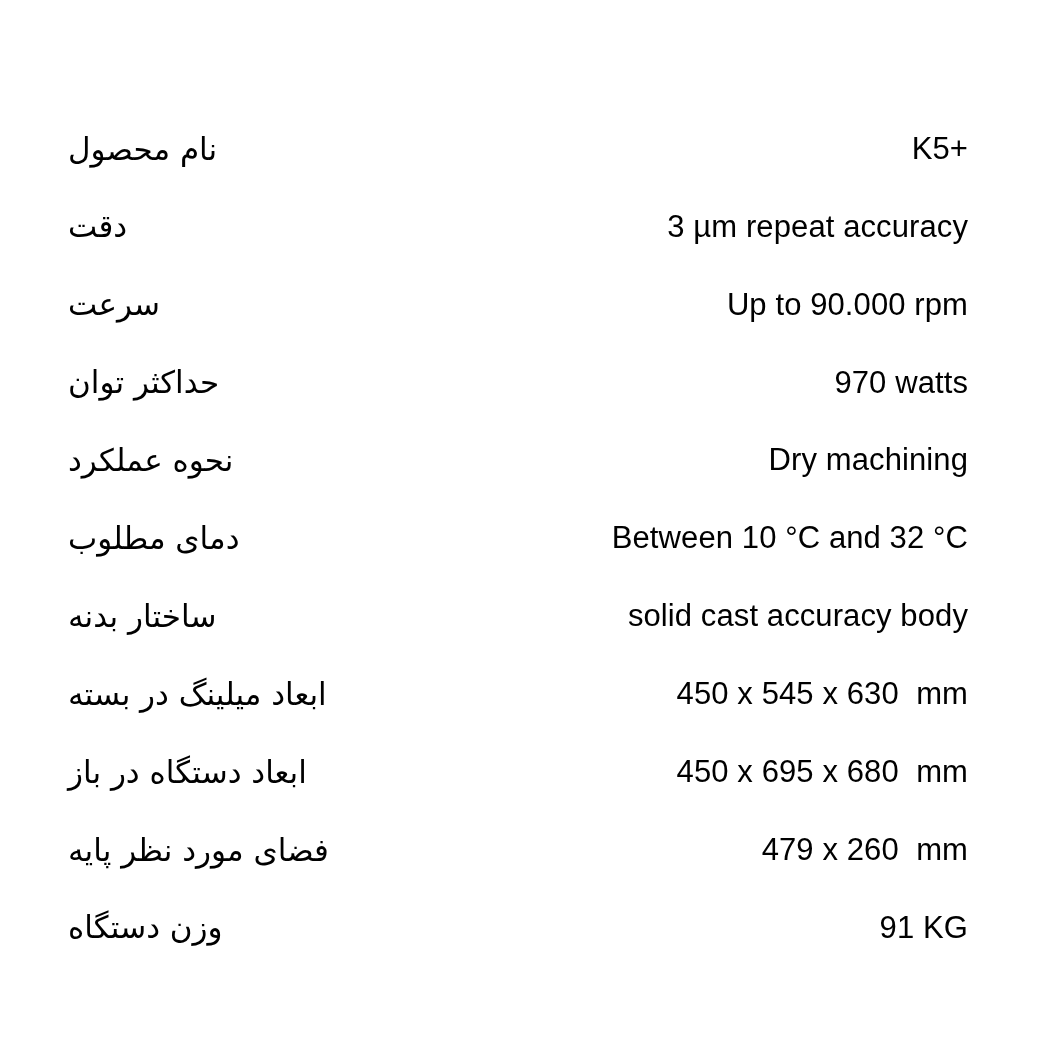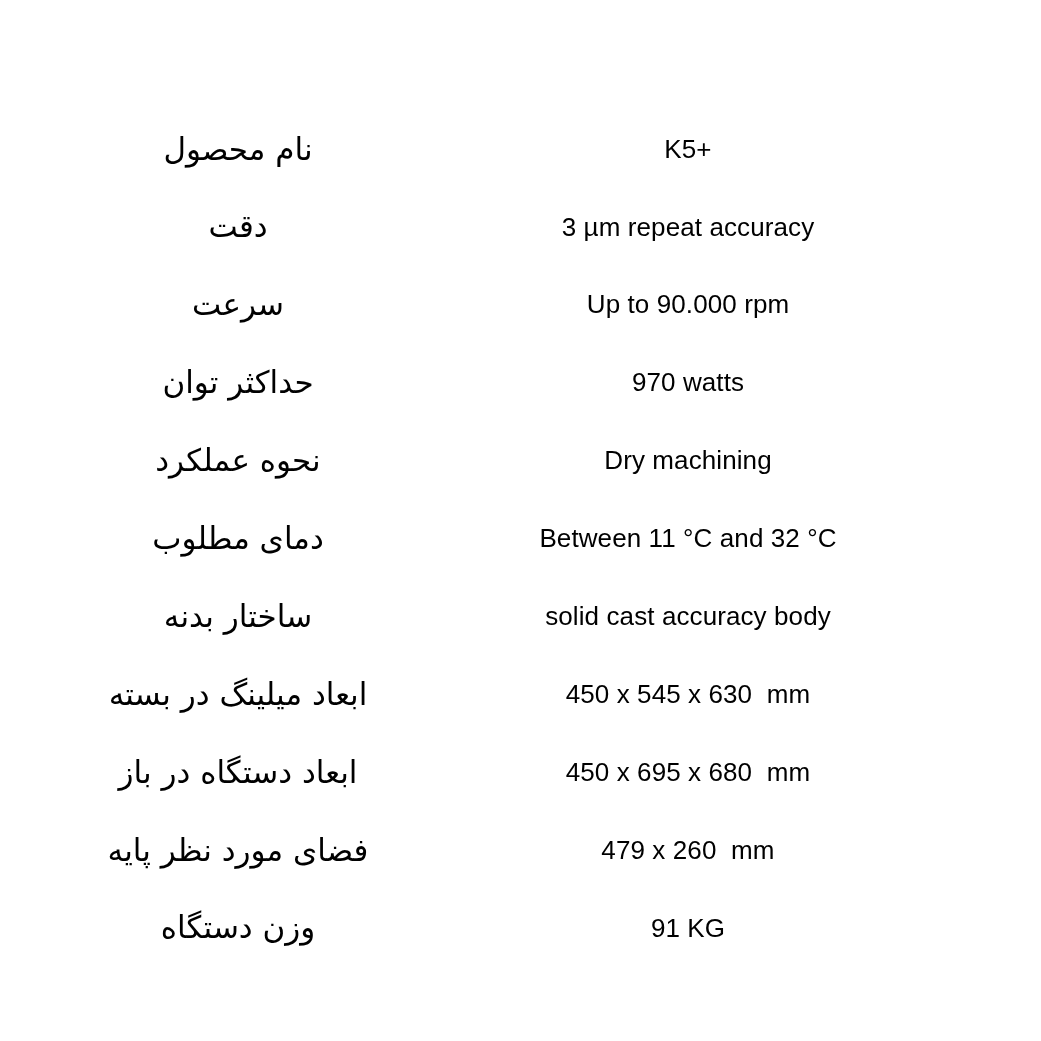--- a/index.html
+++ b/index.html
@@ -39,32 +39,32 @@
   #spec-table td {
     padding: 0;
     margin: 0;
     vertical-align: middle;
     border: none;
     white-space: pre;
   }
 
   td.spec-value {
     direction: ltr;
-    text-align: center;
+    text-align: right;
     font-family: "Liberation Sans", "DejaVu Sans", sans-serif;
-    font-size: 26px;
+    font-size: 31px;
     font-weight: 400;
     line-height: 1.1;
     letter-spacing: 0.1px;
     width: 560px;
   }
 
   td.spec-label {
     direction: rtl;
-    text-align: center;
+    text-align: left;
     font-family: "DejaVu Sans", "Liberation Sans", sans-serif;
     font-size: 31px;
     font-weight: 400;
     line-height: 1.25;
     width: 340px;
   }
 </style>
 </head>
 <body>
 
@@ -85,21 +85,21 @@
       </tr>
       <tr>
         <td class="spec-value">970 watts</td>
         <td class="spec-label">حداکثر توان</td>
       </tr>
       <tr>
         <td class="spec-value">Dry machining</td>
         <td class="spec-label">نحوه عملکرد</td>
       </tr>
       <tr>
-        <td class="spec-value">Between 11 °C and 32 °C</td>
+        <td class="spec-value">Between 10 °C and 32 °C</td>
         <td class="spec-label">دمای مطلوب</td>
       </tr>
       <tr>
         <td class="spec-value">solid cast accuracy body</td>
         <td class="spec-label">ساختار بدنه</td>
       </tr>
       <tr>
         <td class="spec-value">450 x 545 x 630  mm</td>
         <td class="spec-label">ابعاد میلینگ در بسته</td>
       </tr>

